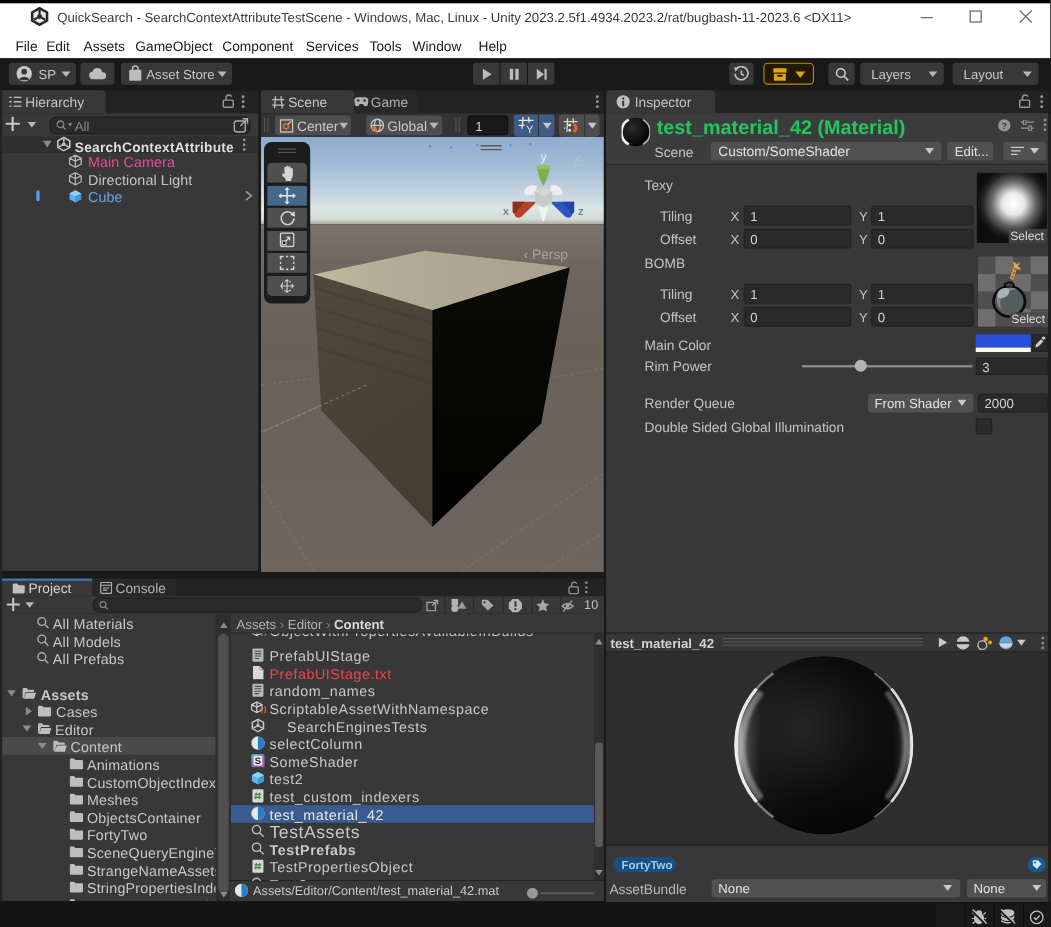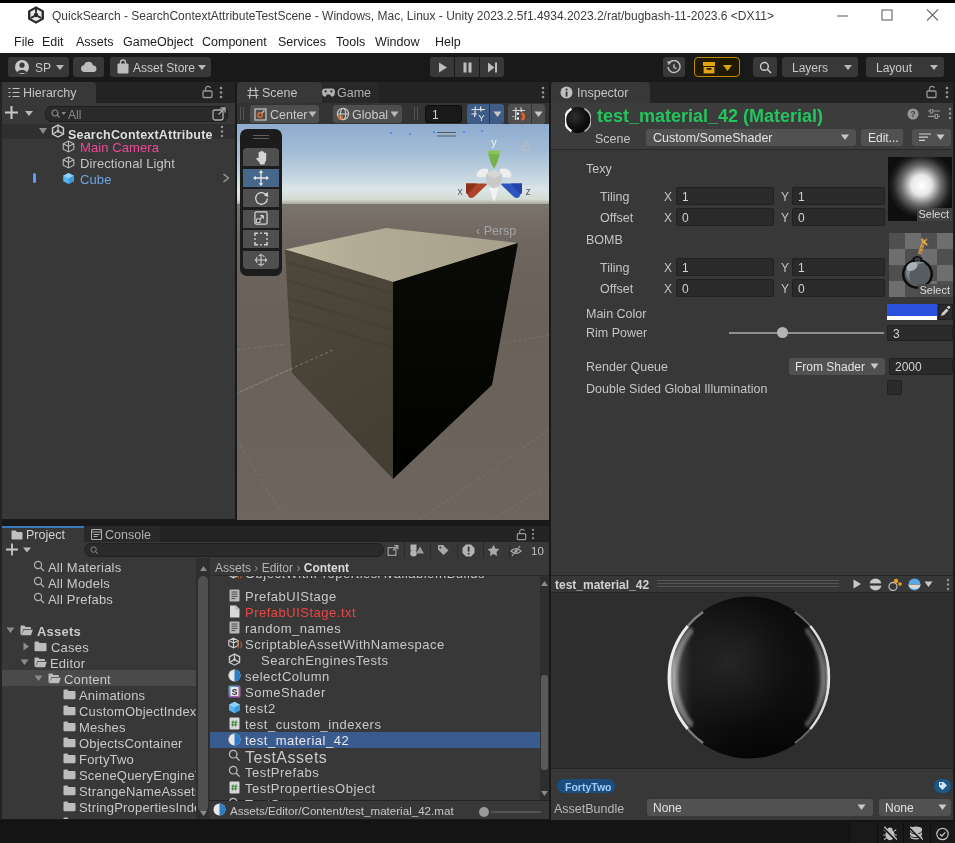--- a/index.html
+++ b/index.html
@@ -966,21 +966,21 @@
  <div class="abs txt" style="left:35px;top:157px;font-size:13px;letter-spacing:0.5px;color:#e8e8e8;">test_material_42</div>
  <svg class="abs" style="left:18px;top:173px;" width="13" height="13" viewBox="0 0 13 13">
       <circle cx="5.2" cy="5.2" r="3.8" stroke="#c0c0c0" stroke-width="1.2" fill="none"></circle>
       <path d="M8 8 L11.6 11.6" stroke="#c0c0c0" stroke-width="1.3"></path>
     </svg>
  <div class="abs txt" style="left:35px;top:173px;font-size:16px;letter-spacing:0.5px;color:#c8c8c8;">TestAssets</div>
  <svg class="abs" style="left:18px;top:189px;" width="13" height="13" viewBox="0 0 13 13">
       <circle cx="5.2" cy="5.2" r="3.8" stroke="#c0c0c0" stroke-width="1.2" fill="none"></circle>
       <path d="M8 8 L11.6 11.6" stroke="#c0c0c0" stroke-width="1.3"></path>
     </svg>
- <div class="abs txt" style="left:35px;top:189px;font-size:13px;letter-spacing:0.5px;color:#c8c8c8;">TestPrefabs</div>
+ <div class="abs txt" style="left:35px;top:189px;font-size:13px;letter-spacing:0.5px;color:#c8c8c8;font-weight:bold;">TestPrefabs</div>
  <svg class="abs" style="left:18px;top:205px;" width="13" height="13" viewBox="0 0 13 13">
       <rect x="1.5" y="0.5" width="10" height="12" rx="1" fill="#d8d8d8"></rect>
       <g stroke="#3a8a3a" stroke-width="1.1">
         <path d="M5 3.5 L4.4 9.5 M8 3.5 L7.4 9.5 M3.4 5.2 H9.4 M3.2 7.8 H9.2"></path>
       </g>
     </svg>
  <div class="abs txt" style="left:35px;top:205px;font-size:13px;letter-spacing:0.5px;color:#c8c8c8;">TestPropertiesObject</div>
  <svg class="abs" style="left:18px;top:221px;" width="13" height="13" viewBox="0 0 13 13">
       <circle cx="5.2" cy="5.2" r="3.8" stroke="#c0c0c0" stroke-width="1.2" fill="none"></circle>
       <path d="M8 8 L11.6 11.6" stroke="#c0c0c0" stroke-width="1.3"></path>

